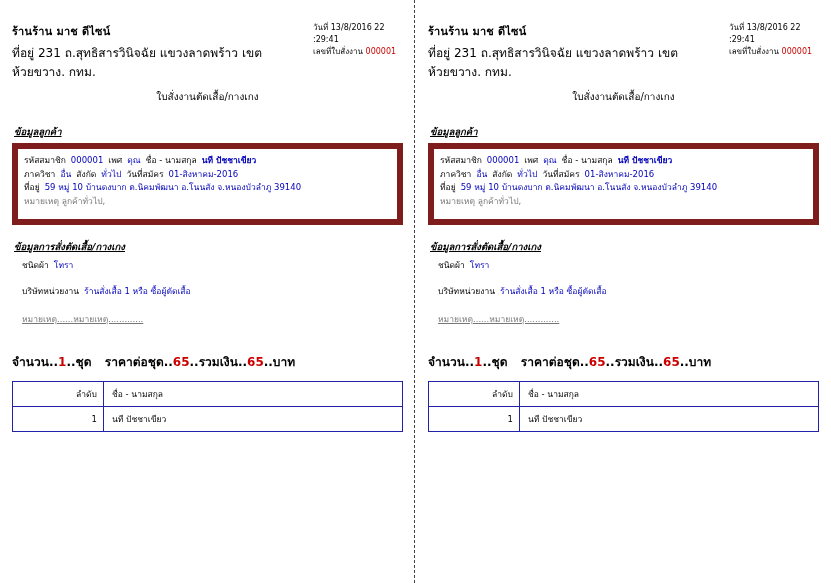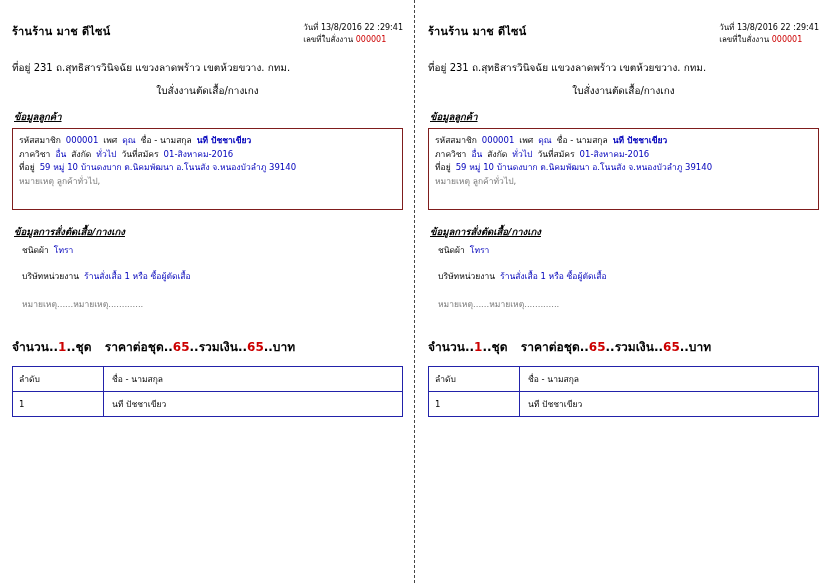--- a/index.html
+++ b/index.html
@@ -41,55 +41,55 @@
     justify-content: space-between;
     align-items: flex-start;
   }
   .shopname {
     font-size: 11px;
     font-weight: bold;
     color: #000;
     letter-spacing: .2px;
   }
   .shopaddr {
-    font-size: 10px;
+    font-size: 12px;
     color: #000;
-    margin-top: 20px;
+    margin-top: 3px;
   }
   .hdr-right {
     text-align: left;
     font-size: 8px;
     line-height: 1.5;
   }
   .hdr-right .lbl { color: #000; }
   .hdr-right .val { color: #000; }
   .docno {
     color: #cc0000;
   }
 
   .doctitle {
     text-align: center;
     font-size: 10px;
     margin-top: 8px;
-    margin-bottom: 11px;
+    margin-bottom: 20px;
   }
 
   
   .sec-head {
     font-size: 9.5px;
     font-weight: bold;
     text-decoration: underline;
     margin: 2px 0 4px 2px;
     font-style: italic;
   }
   .sec-head .mid { text-decoration: underline; }
 
   
   .custbox {
-    border: 1px solid #7f1d1d;
+    border: 6px solid #7f1d1d;
     height: 82px;
     box-sizing: border-box;
     padding: 5px 6px;
   }
   .row {
     font-size: 8.5px;
     line-height: 1.6;
     white-space: nowrap;
   }
   .row .k { color: #000; }
@@ -101,21 +101,21 @@
   
   .order-block {
     margin-top: 14px;
   }
   .order-line {
     font-size: 8.5px;
     margin: 0 0 12px 10px;
   }
   .order-line .k { color: #000; }
   .order-line .v { color: #0000bb; }
-  .order-line.note { color: #777; margin-top: 14px; }
+  .order-line.note { color: #777; margin-top: 14px; text-decoration: underline; }
   .order-line.note .v { color: #777; }
 
   
   .totals {
     text-align: left;
     font-size: 12px;
     font-weight: bold;
     margin-top: 26px;
     margin-bottom: 10px;
   }
@@ -130,21 +130,21 @@
   table.items th,
   table.items td {
     border: 1px solid #2222aa;
     font-size: 8.5px;
     font-weight: normal;
     padding: 4px 6px;
     height: 16px;
   }
   table.items th.c1, table.items td.c1 {
     width: 78px;
-    text-align: left;
+    text-align: right;
   }
   table.items th.c2, table.items td.c2 {
     text-align: left;
     padding-left: 8px;
   }
   table.items th { text-align: center; }
   table.items th.c2 { text-align: left; }
 </style>
 </head>
 <body>

